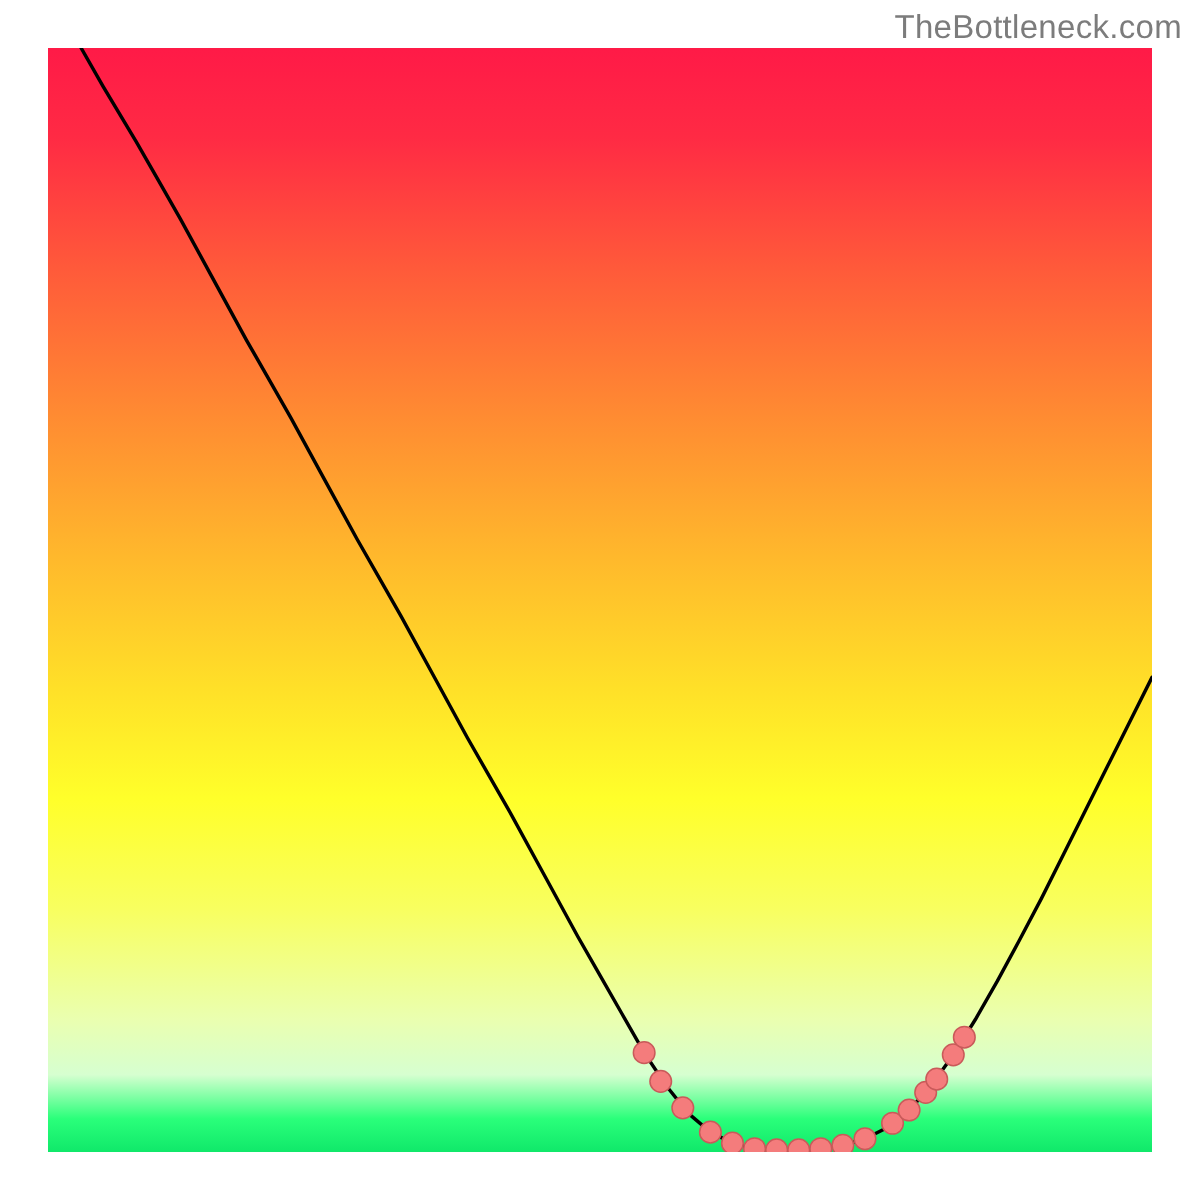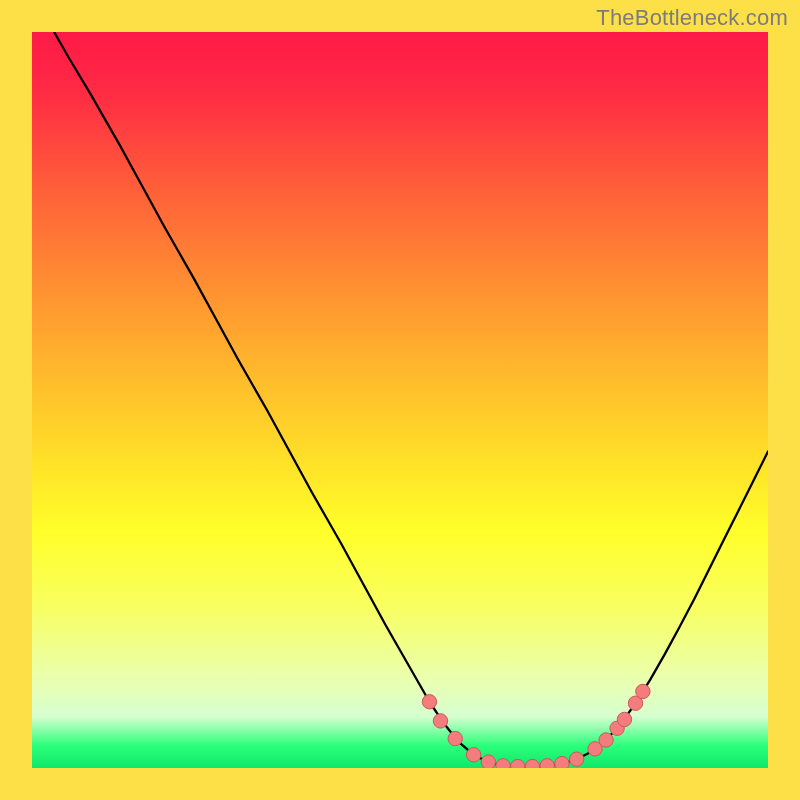--- a/index.html
+++ b/index.html
@@ -1,17 +1,17 @@
 <!DOCTYPE html>
 <html><head>
 <meta charset="utf-8">
 <style>
   * { margin: 0; padding: 0; box-sizing: border-box; }
   html, body { width: 800px; height: 800px; overflow: hidden; background: #000; font-family: Arial, sans-serif; }
-  .container { position: relative; width: 800px; height: 800px; background: #fde047; }
+  .container { position: relative; width: 800px; height: 800px; background: #ffffff; }
   .watermark { position: absolute; top: 5px; right: 12px; color: #7c7c7c; font-size: 22px; font-weight: 500; letter-spacing: 0.2px; }
   .plot-area { position: absolute; top: 32px; left: 32px; width: 736px; height: 736px; }
   .gradient-bg {
     position: absolute; inset: 0;
     background: linear-gradient(to bottom,
       #ff1a47 0%,
       #ff2a44 8%,
       #ff5a3a 20%,
       #ff8a32 33%,
       #ffb82c 46%,

